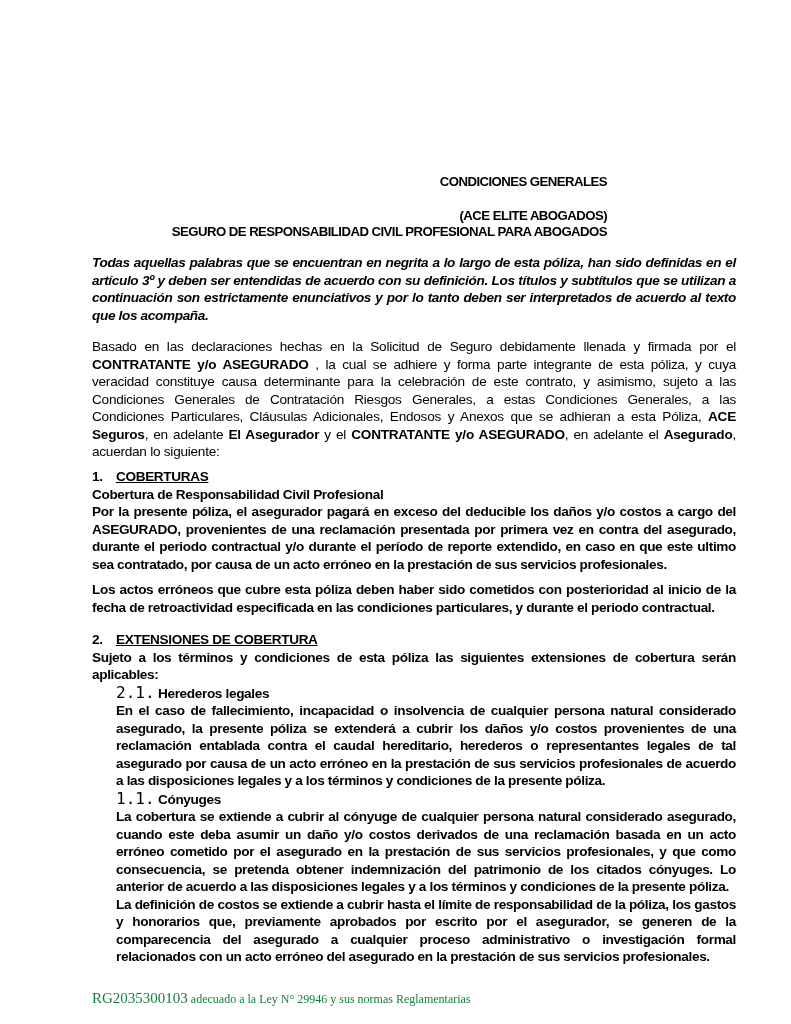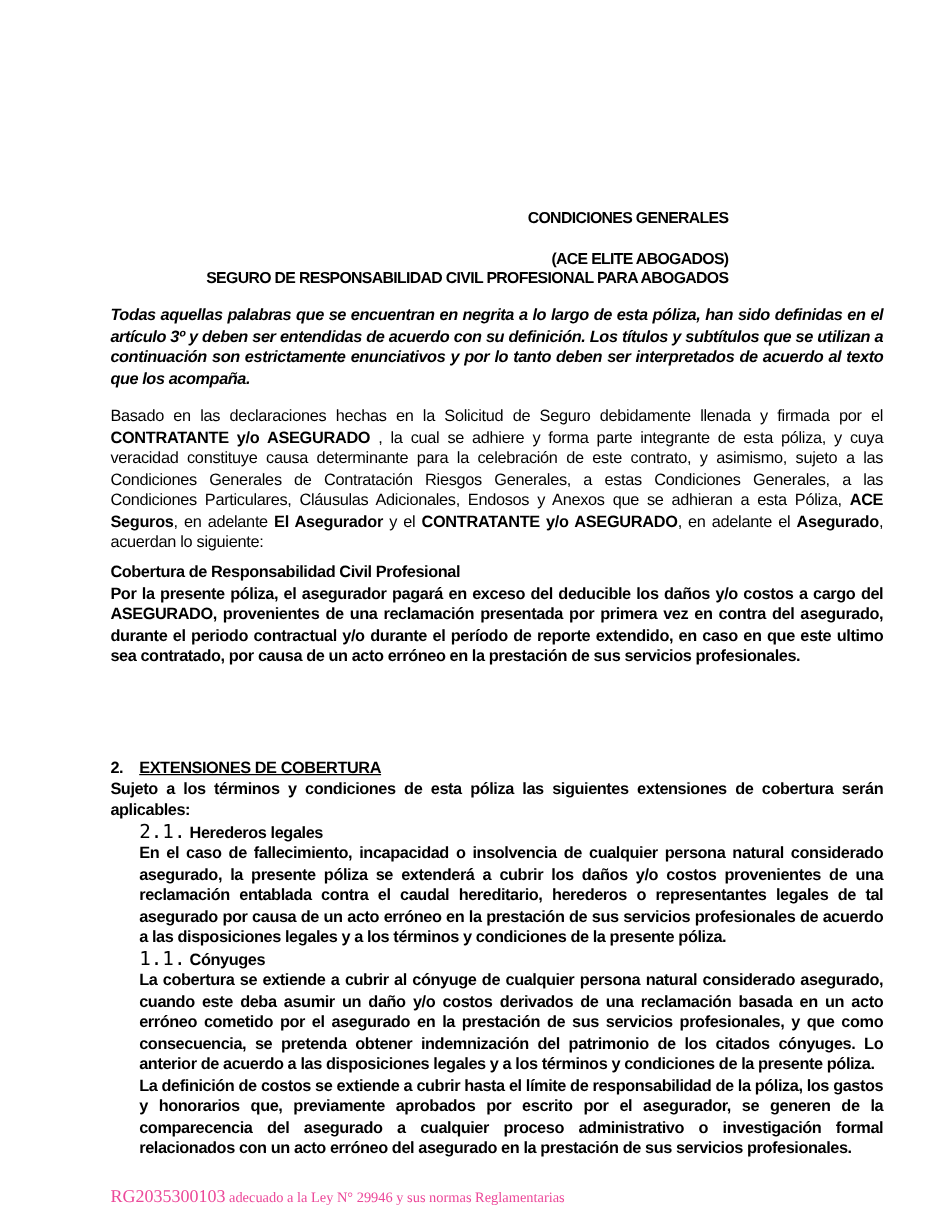--- a/index.html
+++ b/index.html
@@ -17,44 +17,46 @@
     #sec1 { top: 468px; }
     #sec1b { top: 581px; }
     #sec2 { top: 631px; }
     .sec-head { font-weight: bold; }
     .sec-head .num { display: inline-block; width: 24px; }
     .sec-head .u { text-decoration: underline; }
     .sub { padding-left: 24px; }
     .subnum { font-family: "DejaVu Sans Mono", monospace; font-weight: normal; font-size: 16px; letter-spacing: 0; }
     .body-b { font-weight: bold; }
     p { margin: 0; }
-    #footer { position: absolute; left: 92px; top: 989px; font-family: "Liberation Serif", serif; color: #ec4899; white-space: nowrap; }
+    #footer { position: absolute; left: 92px; top: 989px; font-family: "Liberation Serif", serif; color: #15803d; white-space: nowrap; }
     #footer .code { font-size: 15px; }
     #footer .rest { font-size: 12px; }
   </style>
 </head>
 <body>
 
 <div class="page sans">
 
   <div id="t1" class="title-block">CONDICIONES GENERALES</div>
   <div id="t2" class="title-block">
     <div>(ACE ELITE ABOGADOS)</div>
     <div>SEGURO DE RESPONSABILIDAD CIVIL PROFESIONAL PARA ABOGADOS</div>
   </div>
 
   <p id="intro" class="block italic">Todas aquellas palabras que se encuentran en negrita a lo largo de esta póliza, han sido definidas en el artículo 3º y deben ser entendidas de acuerdo con  su definición. Los títulos y subtítulos que se utilizan a continuación son estrictamente enunciativos y por lo tanto deben ser interpretados de acuerdo al texto que los acompaña.</p>
 
   <p id="basado" class="block"><span>Basado en las declaraciones hechas en la Solicitud de Seguro debidamente llenada y firmada por el </span><span class="b">CONTRATANTE y/o ASEGURADO</span><span> , la cual se adhiere y  forma parte integrante de esta póliza, y cuya veracidad constituye causa determinante para la celebración de este contrato, y asimismo, sujeto a las Condiciones Generales de Contratación Riesgos Generales, a estas Condiciones Generales,  a las Condiciones Particulares, Cláusulas Adicionales, Endosos y Anexos que se adhieran a esta Póliza, </span><span class="b">ACE Seguros</span><span>, en adelante </span><span class="b">El Asegurador</span><span> y  el </span><span class="b">CONTRATANTE y/o ASEGURADO</span><span>, en adelante el </span><span class="b">Asegurado</span><span>, acuerdan lo siguiente:</span></p>
 
   <div id="sec1" class="block">
+    <div class="sec-head"><span class="num">1.</span><span class="u">COBERTURAS</span></div>
     <div class="b">Cobertura de Responsabilidad Civil Profesional</div>
     <p class="body-b">Por la presente póliza, el asegurador pagará en exceso del deducible los daños y/o costos a cargo del ASEGURADO, provenientes de una reclamación presentada por primera vez en contra del asegurado, durante el periodo contractual y/o durante el período de reporte extendido, en caso en que este ultimo sea contratado, por causa de un acto erróneo en la prestación de sus servicios profesionales.</p>
   </div>
 
+  <p id="sec1b" class="block body-b">Los actos erróneos que cubre esta póliza deben haber sido cometidos con posterioridad al inicio de la fecha de retroactividad especificada en las condiciones particulares, y durante el periodo contractual.</p>
 
   <div id="sec2" class="block">
     <div class="sec-head"><span class="num">2.</span><span class="u">EXTENSIONES DE COBERTURA</span></div>
     <p class="body-b">Sujeto a los términos y condiciones de esta póliza las siguientes extensiones de cobertura serán aplicables:</p>
 
     <div class="sub">
       <div class="b"><span class="subnum">2.1.</span> <span>Herederos legales</span></div>
       <p class="body-b">En el caso de fallecimiento, incapacidad o insolvencia de cualquier persona natural considerado asegurado, la presente póliza se extenderá a cubrir los daños y/o costos provenientes de una reclamación entablada contra el caudal hereditario, herederos o representantes legales de tal asegurado por causa de un acto erróneo en la prestación de sus servicios profesionales de acuerdo a las disposiciones legales y a los términos y condiciones de la presente póliza.</p>
     </div>
 

